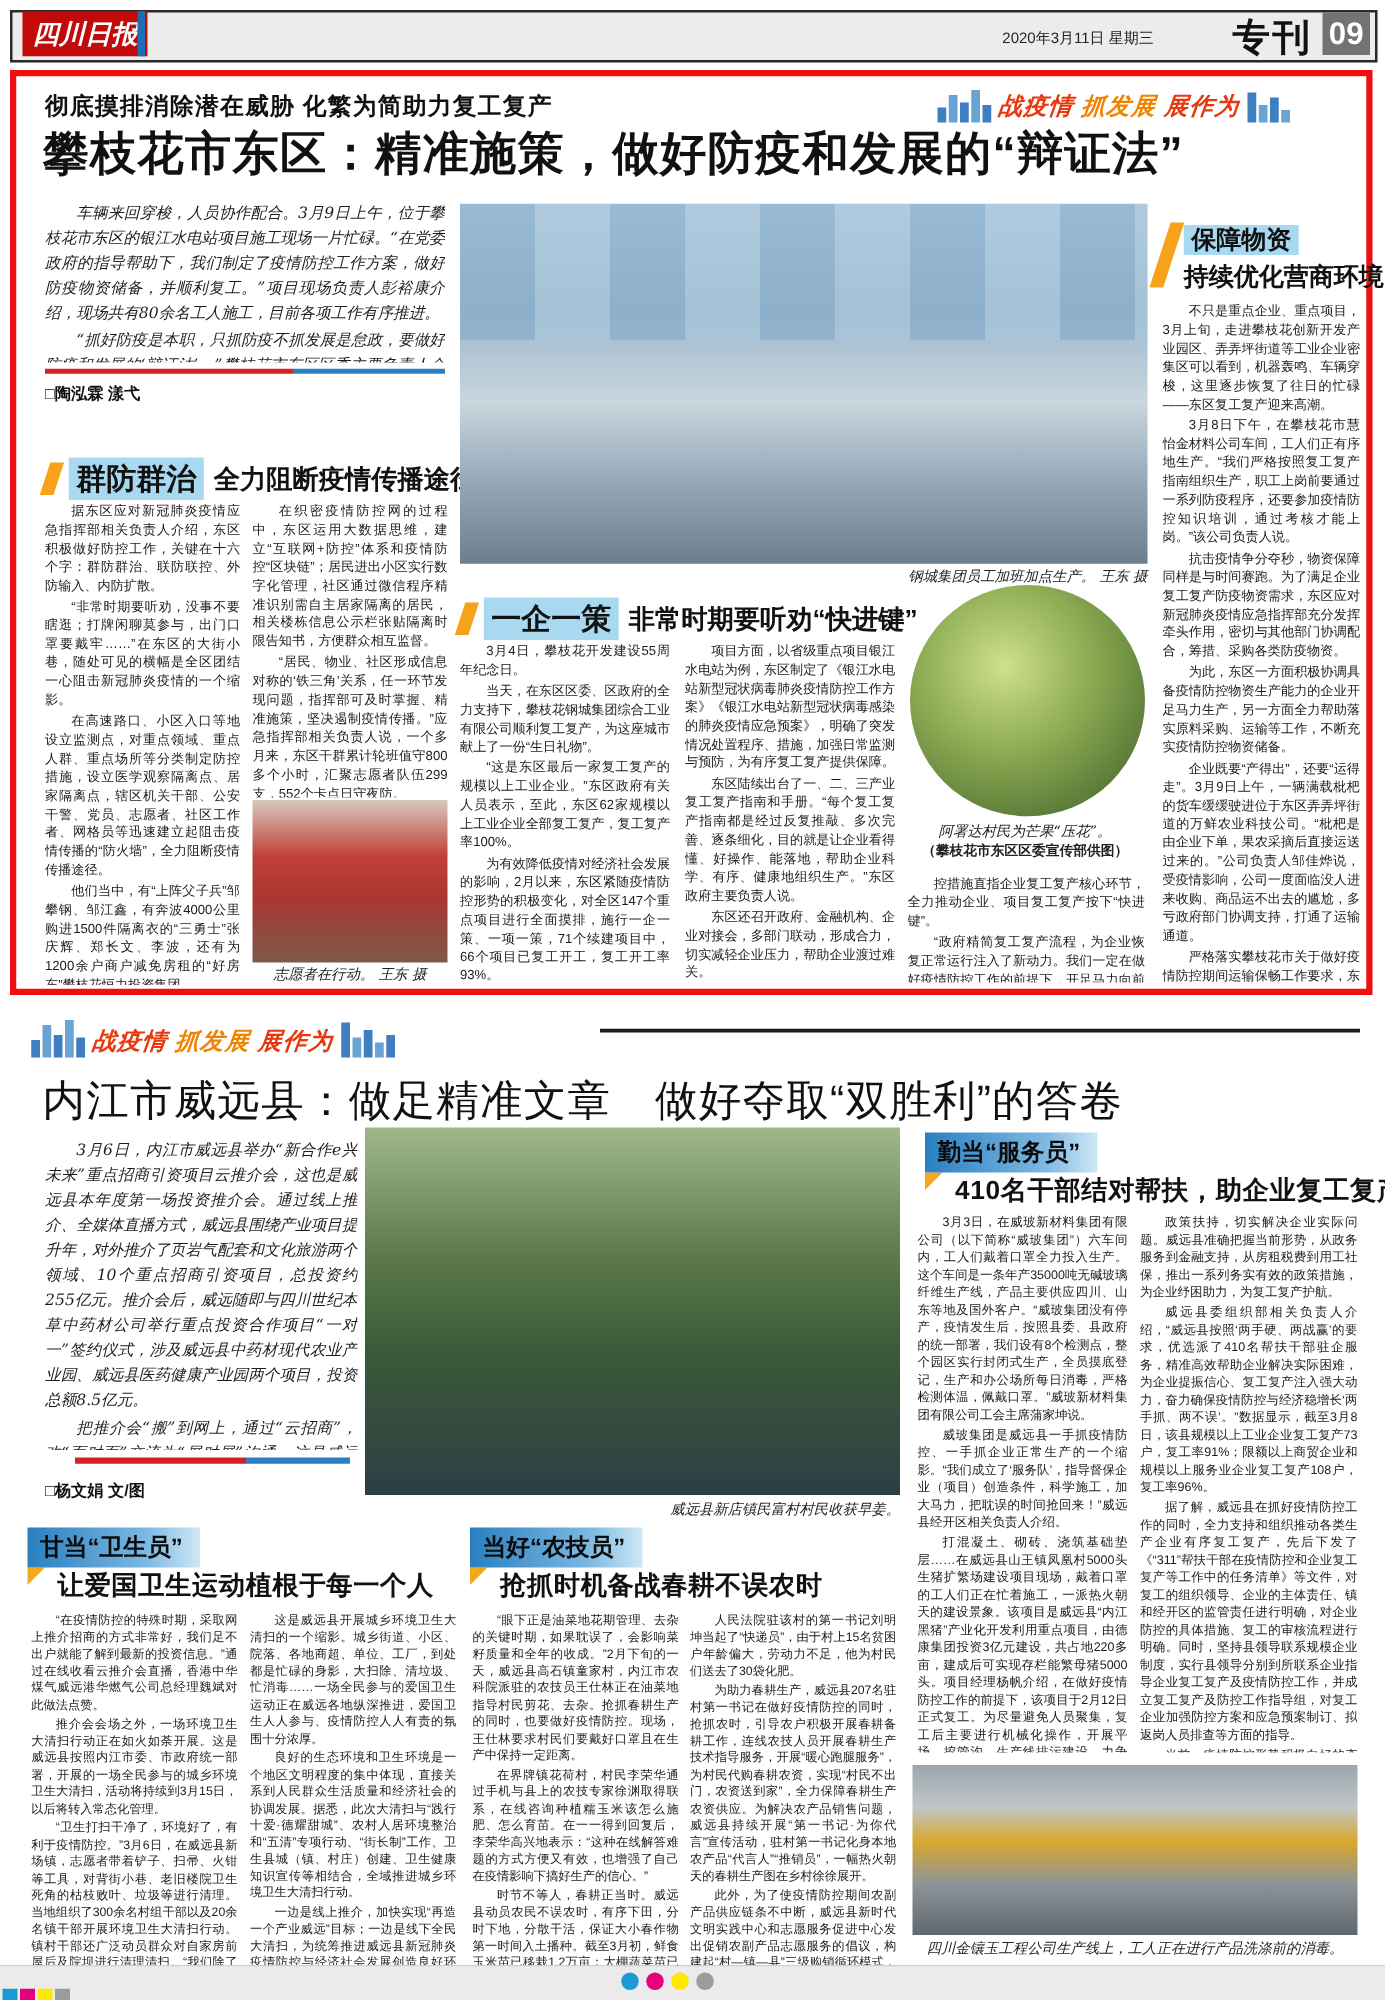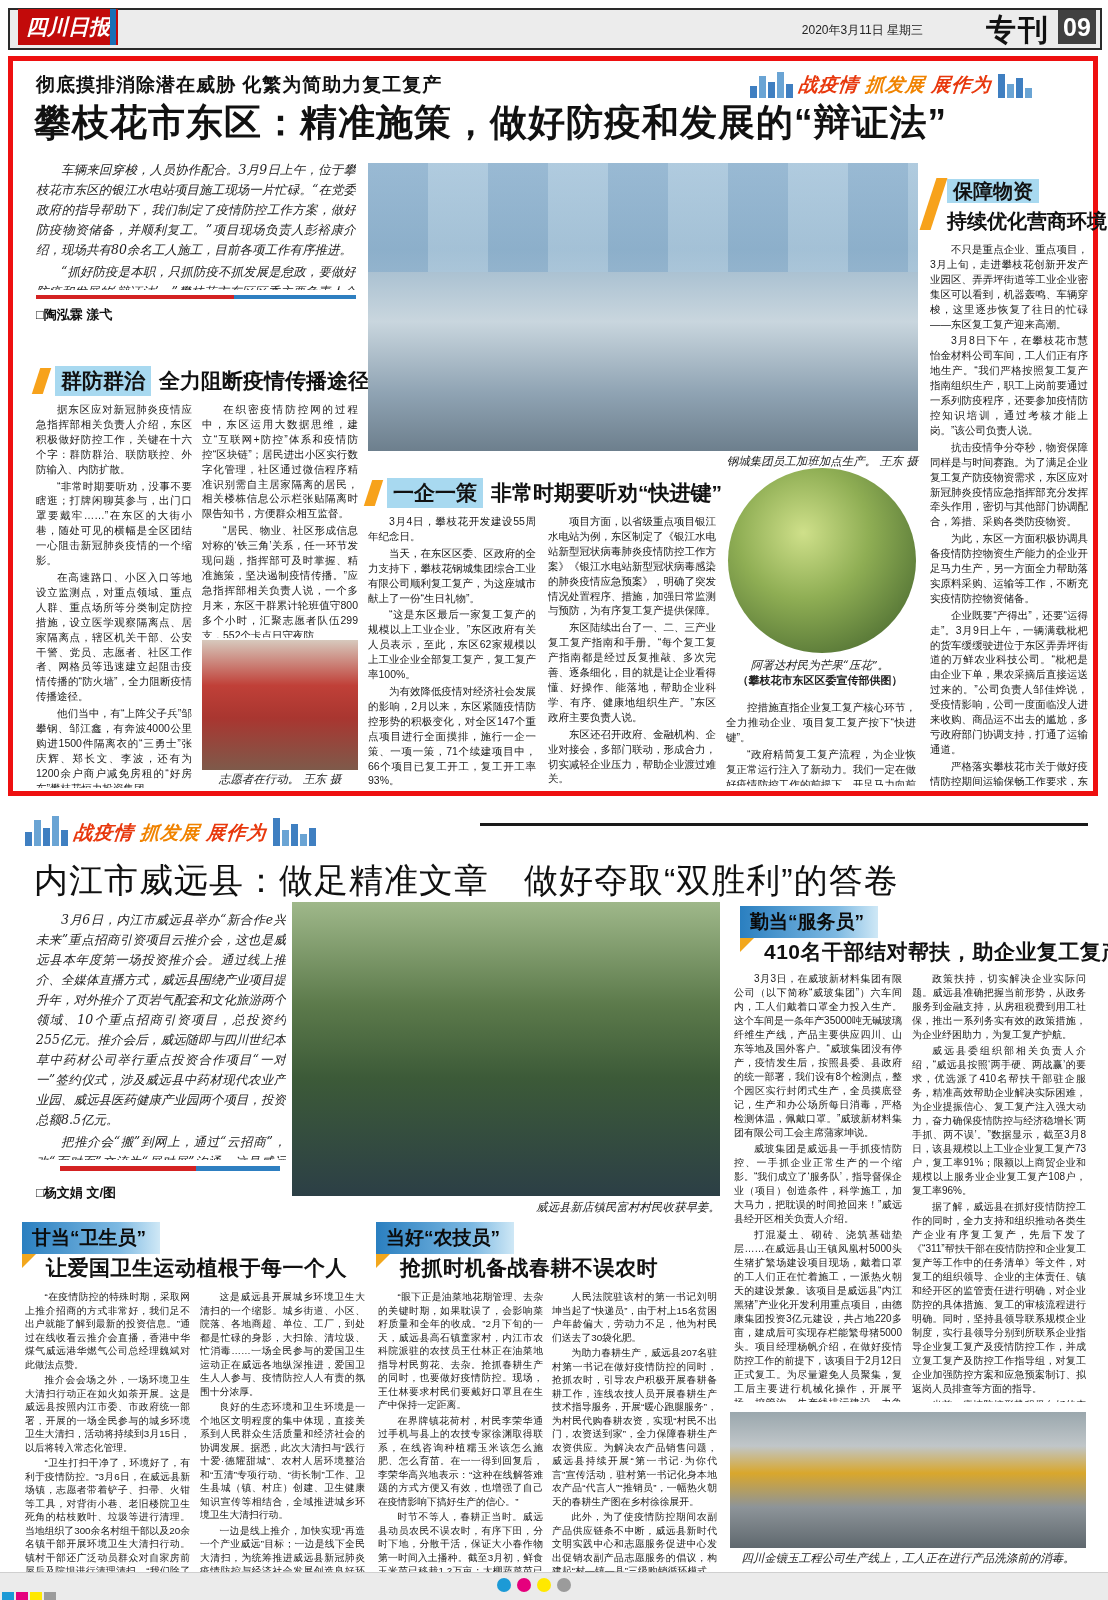--- a/index.html
+++ b/index.html
@@ -6,39 +6,39 @@
   #page{position:relative;width:1108px;height:1600px;background:#fff;overflow:hidden;
         font-family:"Liberation Sans","DejaVu Sans",sans-serif;color:#111;}
   .abs{position:absolute;}
   
   .mast-bar{background:#ececec;border:2px solid #2a2a2a;}
   .logo{background:#c20a0a;color:#fff;display:flex;align-items:center;justify-content:center;
         font-family:"DejaVu Serif","Liberation Serif",serif;font-style:italic;font-weight:bold;font-size:21px;}
   .logo-strip{background:#1a6fb5;}
   .mast-date{font-size:12px;color:#222;}
   .mast-edition{font-size:30px;font-weight:bold;letter-spacing:2px;}
-  .pagenum{background:#404040;color:#fff;font-weight:bold;font-size:25px;
+  .pagenum{background:#737373;color:#fff;font-weight:bold;font-size:25px;
            display:flex;align-items:center;justify-content:center;}
   
   .a1box{border:5px solid #ee1010;background:#fff;}
   .kicker{font-size:19px;font-weight:bold;letter-spacing:1px;}
   .headline1{font-size:37px;font-weight:bold;letter-spacing:1px;white-space:nowrap;}
   .headline2{font-size:34px;font-weight:normal;letter-spacing:1px;white-space:nowrap;}
   .lead{font-family:"DejaVu Serif","Liberation Serif",serif;font-style:italic;font-size:12.5px;
         line-height:1.6;text-align:justify;color:#1d1d1d;overflow:hidden;}
   .lead p,.bodycol p{margin:0 0 2px;text-indent:2em;}
   .rb-divider{background:linear-gradient(90deg,#d42222 0%,#d42222 62%,#2e7fc1 62%,#2e7fc1 100%);}
   .byline{font-size:13px;font-weight:bold;}
   .bodycol{font-size:10.5px;line-height:1.42;text-align:justify;color:#1a1a1a;overflow:hidden;}
   .bodycol.small{font-size:10px;line-height:1.4;}
   .bodycol.tiny{font-size:9.8px;line-height:1.38;}
   
   .sec-h{display:flex;align-items:center;gap:8px;}
   .slash{width:11px;height:26px;background:#f7a21b;transform:skewX(-18deg);}
-  .sec-tag{background:#a8d9f0;padding:1px 6px;font-size:21px;font-weight:bold;}
+  .sec-tag{background:#a8d9f0;padding:1px 6px;font-size:24px;font-weight:bold;}
   .sec-title{font-size:21px;font-weight:bold;}
   
   .tagbox{background:linear-gradient(90deg,#2a7fc0 0%,#7db9e2 70%,#cfe8f6 100%);
           color:#0b0b0b;font-size:19px;font-weight:bold;padding:3px 14px 3px 10px;display:inline-block;}
   .tagtri{width:0;height:0;border-left:14px solid #f2a71d;border-bottom:14px solid transparent;}
   .subhead{font-size:21px;font-weight:bold;letter-spacing:0.5px;white-space:nowrap;}
   
   .photo{overflow:hidden;}
   .ph-factory{background:linear-gradient(180deg,#b9cfe0 0%,#9db8cc 30%,#c9d6de 55%,#8fa3b3 80%,#6d7f8d 100%);}
   .ph-factory:before{content:"";display:block;width:100%;height:38%;

